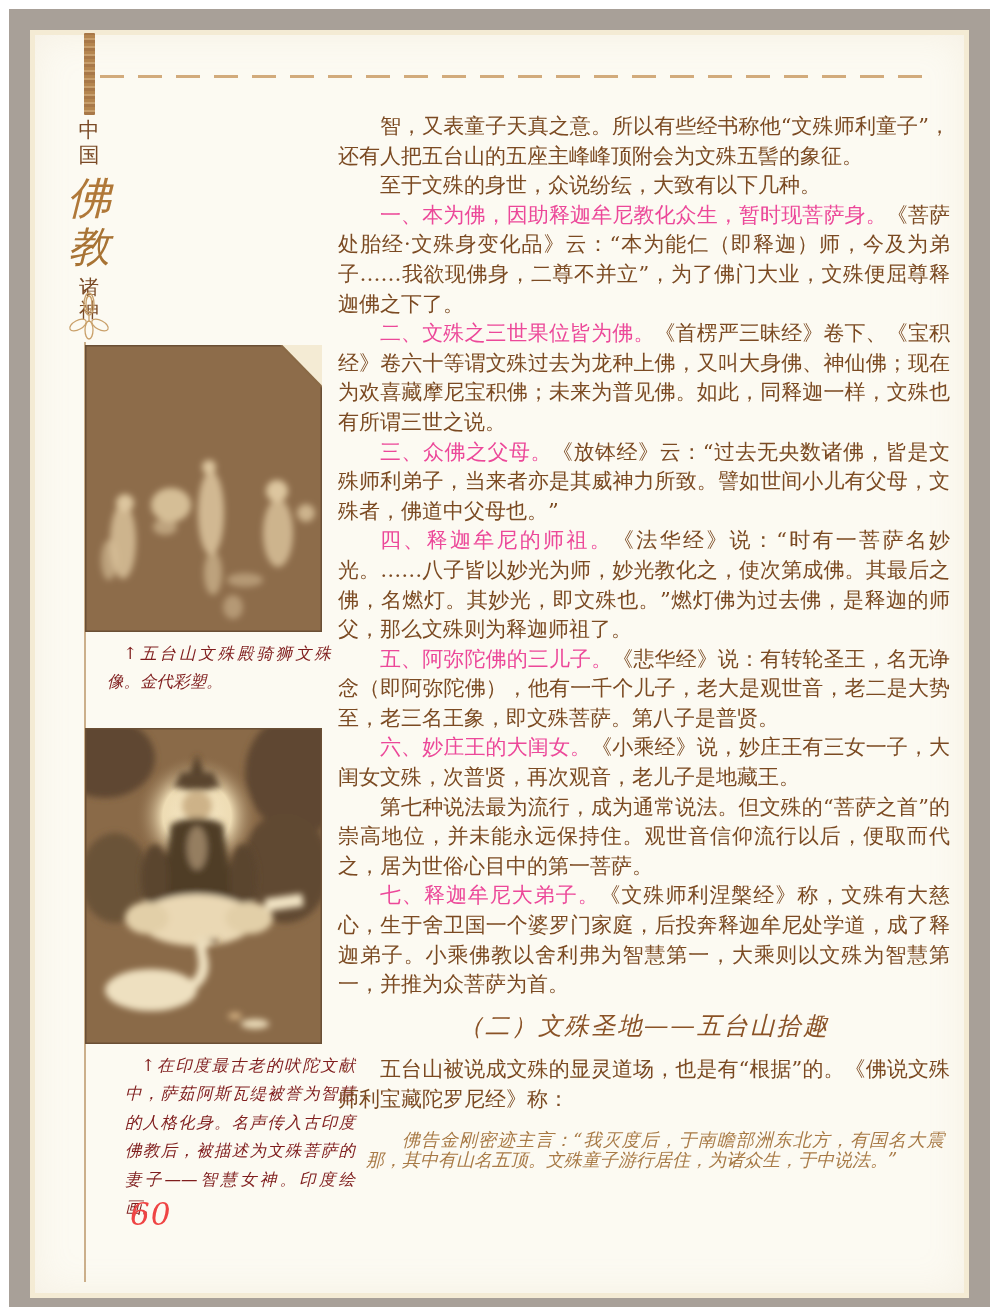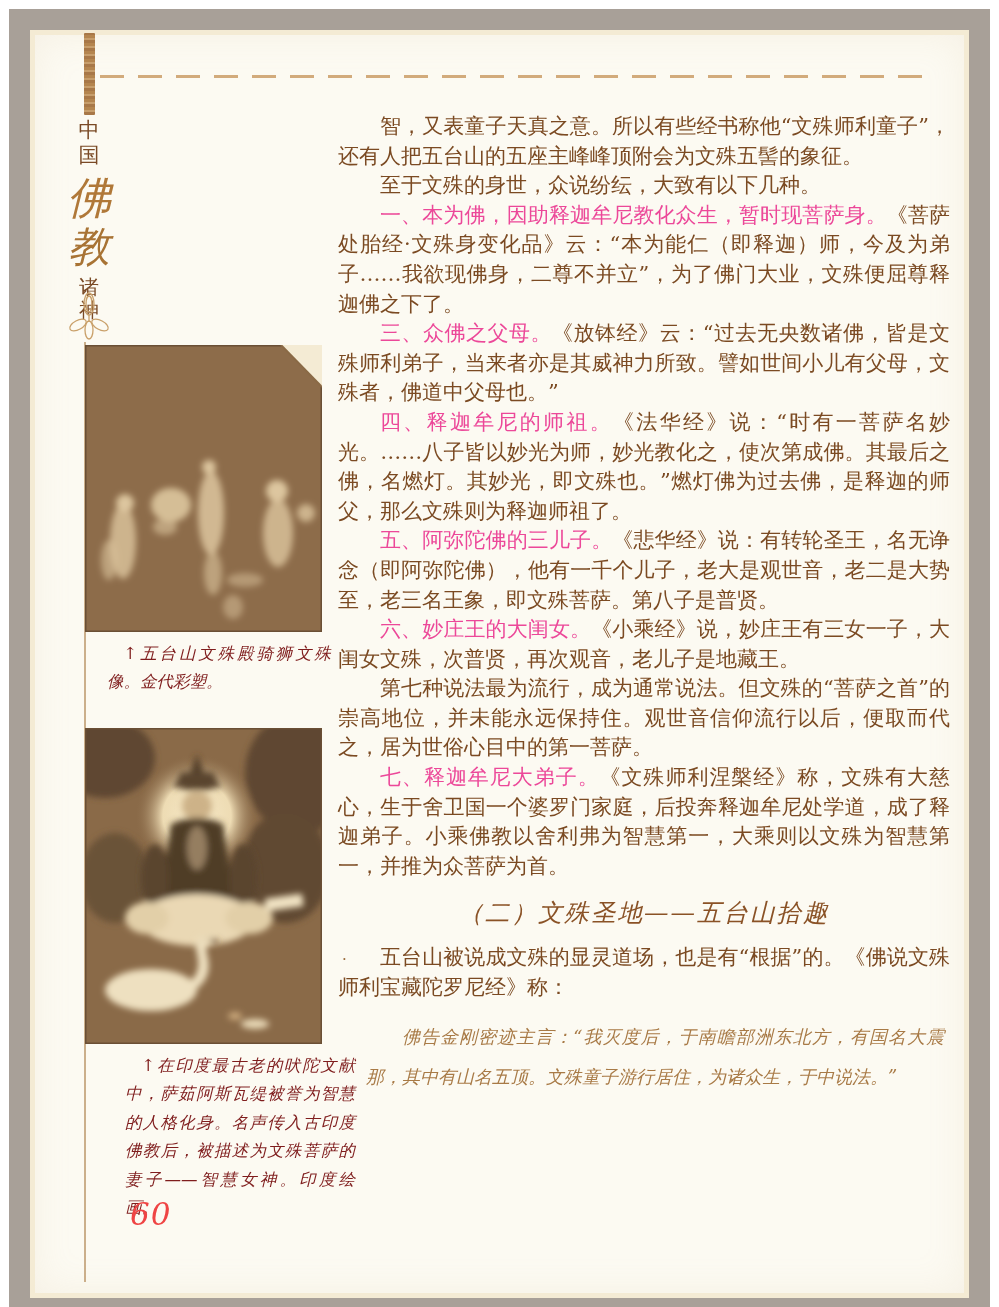--- a/index.html
+++ b/index.html
@@ -30,26 +30,26 @@
            line-height:1.72;text-align:justify;text-indent:1em;}
   .cap1{left:107px;top:640px;width:224px;}
   .cap2{left:105px;top:1052px;width:230px;margin-left:20px;}
   .page-number{position:absolute;left:130px;top:1196px;font-style:italic;
                font-size:31px;color:#ef4444;letter-spacing:1px;text-align:center;}
   
   .main-text{position:absolute;left:338px;top:112px;width:612px;font-size:21px;
              line-height:29.6px;color:#7b4a22;text-align:justify;}
   .para{margin:0;text-indent:2em;}
   .lead{color:#ec4899;}
-  .section-heading{margin:17px 0 15px;text-indent:0;text-align:center;font-style:italic;
+  .section-heading{margin:11px 0 15px;text-indent:0;text-align:center;font-style:italic;
                    font-size:24.5px;color:#8a5226;letter-spacing:2px;font-weight:normal;}
   .intro-wrap{position:relative;}
   .stray-dot{position:absolute;left:4px;top:2px;font-size:15px;color:#9a6a3a;text-indent:0;}
   .quote{margin:15px 0 14px 28px;width:578px;font-style:italic;font-size:18px;
-         line-height:40px;color:#a87a46;text-indent:2em;}
+         line-height:20px;color:#a87a46;text-indent:2em;}
 </style>
 </head>
 <body>
 
 <div class="canvas">
   <div class="gray-frame"></div>
 
   <div class="top-bar"></div>
   <div class="dash-rule"></div>
 
@@ -152,20 +152,21 @@
     </svg>
   </div>
   <div class="caption cap2">↑在印度最古老的吠陀文献中，萨茹阿斯瓦缇被誉为智慧的人格化身。名声传入古印度佛教后，被描述为文殊菩萨的妻子——智慧女神。印度绘画。</div>
 
   <div class="page-number">60</div>
 
   <div class="main-text">
     <p class="para"><span>智，又表童子天真之意。所以有些经书称他“文殊师利童子”，还有人把五台山的五座主峰峰顶附会为文殊五髻的象征。</span></p>
     <p class="para"><span>至于文殊的身世，众说纷纭，大致有以下几种。</span></p>
     <p class="para"><span class="lead">一、本为佛，因助释迦牟尼教化众生，暂时现菩萨身。</span><span>《菩萨处胎经·文殊身变化品》云：“本为能仁（即释迦）师，今及为弟子……我欲现佛身，二尊不并立”，为了佛门大业，文殊便屈尊释迦佛之下了。</span></p>
+    <p class="para"><span class="lead">二、文殊之三世果位皆为佛。</span><span>《首楞严三昧经》卷下、《宝积经》卷六十等谓文殊过去为龙种上佛，又叫大身佛、神仙佛；现在为欢喜藏摩尼宝积佛；未来为普见佛。如此，同释迦一样，文殊也有所谓三世之说。</span></p>
     <p class="para"><span class="lead">三、众佛之父母。</span><span>《放钵经》云：“过去无央数诸佛，皆是文殊师利弟子，当来者亦是其威神力所致。譬如世间小儿有父母，文殊者，佛道中父母也。”</span></p>
     <p class="para"><span class="lead">四、释迦牟尼的师祖。</span><span>《法华经》说：“时有一菩萨名妙光。……八子皆以妙光为师，妙光教化之，使次第成佛。其最后之佛，名燃灯。其妙光，即文殊也。”燃灯佛为过去佛，是释迦的师父，那么文殊则为释迦师祖了。</span></p>
     <p class="para"><span class="lead">五、阿弥陀佛的三儿子。</span><span>《悲华经》说：有转轮圣王，名无诤念（即阿弥陀佛），他有一千个儿子，老大是观世音，老二是大势至，老三名王象，即文殊菩萨。第八子是普贤。</span></p>
     <p class="para"><span class="lead">六、妙庄王的大闺女。</span><span>《小乘经》说，妙庄王有三女一子，大闺女文殊，次普贤，再次观音，老儿子是地藏王。</span></p>
     <p class="para"><span>第七种说法最为流行，成为通常说法。但文殊的“菩萨之首”的崇高地位，并未能永远保持住。观世音信仰流行以后，便取而代之，居为世俗心目中的第一菩萨。</span></p>
     <p class="para"><span class="lead">七、释迦牟尼大弟子。</span><span>《文殊师利涅槃经》称，文殊有大慈心，生于舍卫国一个婆罗门家庭，后投奔释迦牟尼处学道，成了释迦弟子。小乘佛教以舍利弗为智慧第一，大乘则以文殊为智慧第一，并推为众菩萨为首。</span></p>
 
     <h2 class="section-heading">（二）文殊圣地——五台山拾趣</h2>
 
     <div class="intro-wrap">

